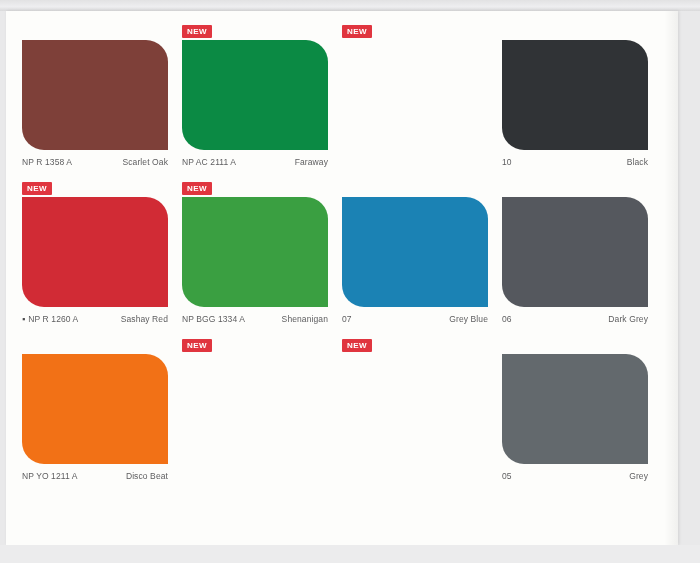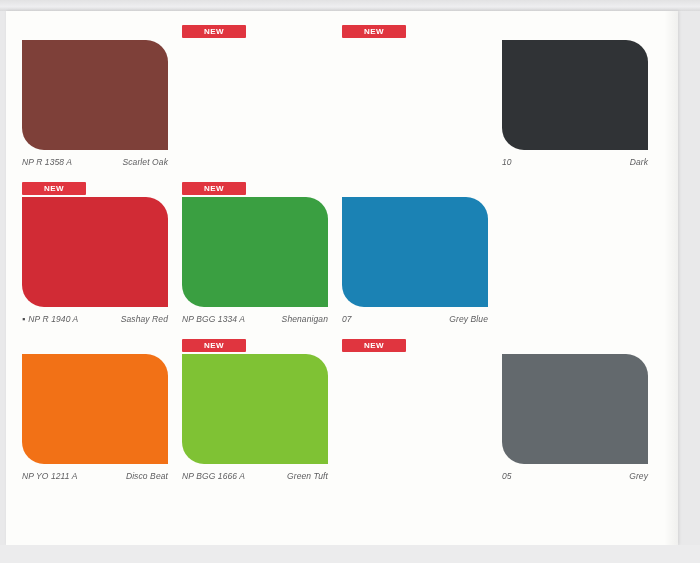--- a/index.html
+++ b/index.html
@@ -81,21 +81,21 @@
     width: 160px;
     position: relative;
   }
 
   
   .new-badge {
     position: absolute;
     left: 0;
     top: 0;
     height: 13px;
-    padding: 0 22px;
+    padding: 0 5px;
     background: #e0353f;
     color: #ffffff;
     font-size: 8px;
     font-weight: bold;
     letter-spacing: 0.4px;
     line-height: 13px;
     text-align: center;
     border-radius: 1px;
   }
 
@@ -115,21 +115,20 @@
   .label-row {
     display: flex;
     justify-content: space-between;
     align-items: baseline;
     width: 146px;
     margin-top: 7px;
     font-size: 8.5px;
     color: #5d5d5f;
     letter-spacing: 0.1px;
     white-space: nowrap;
-    font-style: italic;
   }
   .label-code {
     display: flex;
     align-items: baseline;
     gap: 3px;
   }
   .code-bullet {
     font-size: 9px;
     line-height: 1;
     color: #4a4a4c;
@@ -156,45 +155,54 @@
               <div class="label-row">
                 <div class="label-code">
                   <span>NP R 1358 A</span>
                 </div>
                 <span class="label-name">Scarlet Oak</span>
               </div>
             </div>
           </div>
           <div class="swatch-cell">
             <div class="new-badge">NEW</div>
+            <div class="chip-wrap">
+              <div class="chip" style="background: rgb(11, 138, 68);"></div>
+              <div class="label-row">
+                <div class="label-code">
+                  <span>NP AC 2111 A</span>
+                </div>
+                <span class="label-name">Faraway</span>
+              </div>
+            </div>
           </div>
           <div class="swatch-cell">
             <div class="new-badge">NEW</div>
           </div>
           <div class="swatch-cell">
             <div class="chip-wrap">
               <div class="chip" style="background: rgb(48, 51, 54);"></div>
               <div class="label-row">
                 <div class="label-code">
                   <span>10</span>
                 </div>
-                <span class="label-name">Dark</span>
+                <span class="label-name">Black</span>
               </div>
             </div>
           </div>
         </div>
       <div class="row">
           <div class="swatch-cell">
             <div class="new-badge">NEW</div>
             <div class="chip-wrap">
               <div class="chip" style="background: rgb(209, 43, 53);"></div>
               <div class="label-row">
                 <div class="label-code">
                   <span class="code-bullet">▪</span>
-                  <span>NP R 1940 A</span>
+                  <span>NP R 1260 A</span>
                 </div>
                 <span class="label-name">Sashay Red</span>
               </div>
             </div>
           </div>
           <div class="swatch-cell">
             <div class="new-badge">NEW</div>
             <div class="chip-wrap">
               <div class="chip" style="background: rgb(58, 159, 65);"></div>
               <div class="label-row">
@@ -206,47 +214,49 @@
             </div>
           </div>
           <div class="swatch-cell">
             <div class="chip-wrap">
               <div class="chip" style="background: rgb(27, 130, 180);"></div>
               <div class="label-row">
                 <div class="label-code">
                   <span>07</span>
                 </div>
                 <span class="label-name">Grey Blue</span>
+              </div>
+            </div>
+          </div>
+          <div class="swatch-cell">
+            <div class="chip-wrap">
+              <div class="chip" style="background: rgb(85, 88, 94);"></div>
+              <div class="label-row">
+                <div class="label-code">
+                  <span>06</span>
+                </div>
+                <span class="label-name">Dark Grey</span>
               </div>
             </div>
           </div>
         </div>
       <div class="row">
           <div class="swatch-cell">
             <div class="chip-wrap">
               <div class="chip" style="background: rgb(242, 113, 22);"></div>
               <div class="label-row">
                 <div class="label-code">
                   <span>NP YO 1211 A</span>
                 </div>
                 <span class="label-name">Disco Beat</span>
               </div>
             </div>
           </div>
           <div class="swatch-cell">
             <div class="new-badge">NEW</div>
-            <div class="chip-wrap">
-              <div class="chip" style="background: rgb(127, 194, 52);"></div>
-              <div class="label-row">
-                <div class="label-code">
-                  <span>NP BGG 1666 A</span>
-                </div>
-                <span class="label-name">Green Tuft</span>
-              </div>
-            </div>
           </div>
           <div class="swatch-cell">
             <div class="new-badge">NEW</div>
           </div>
           <div class="swatch-cell">
             <div class="chip-wrap">
               <div class="chip" style="background: rgb(99, 105, 109);"></div>
               <div class="label-row">
                 <div class="label-code">
                   <span>05</span>

